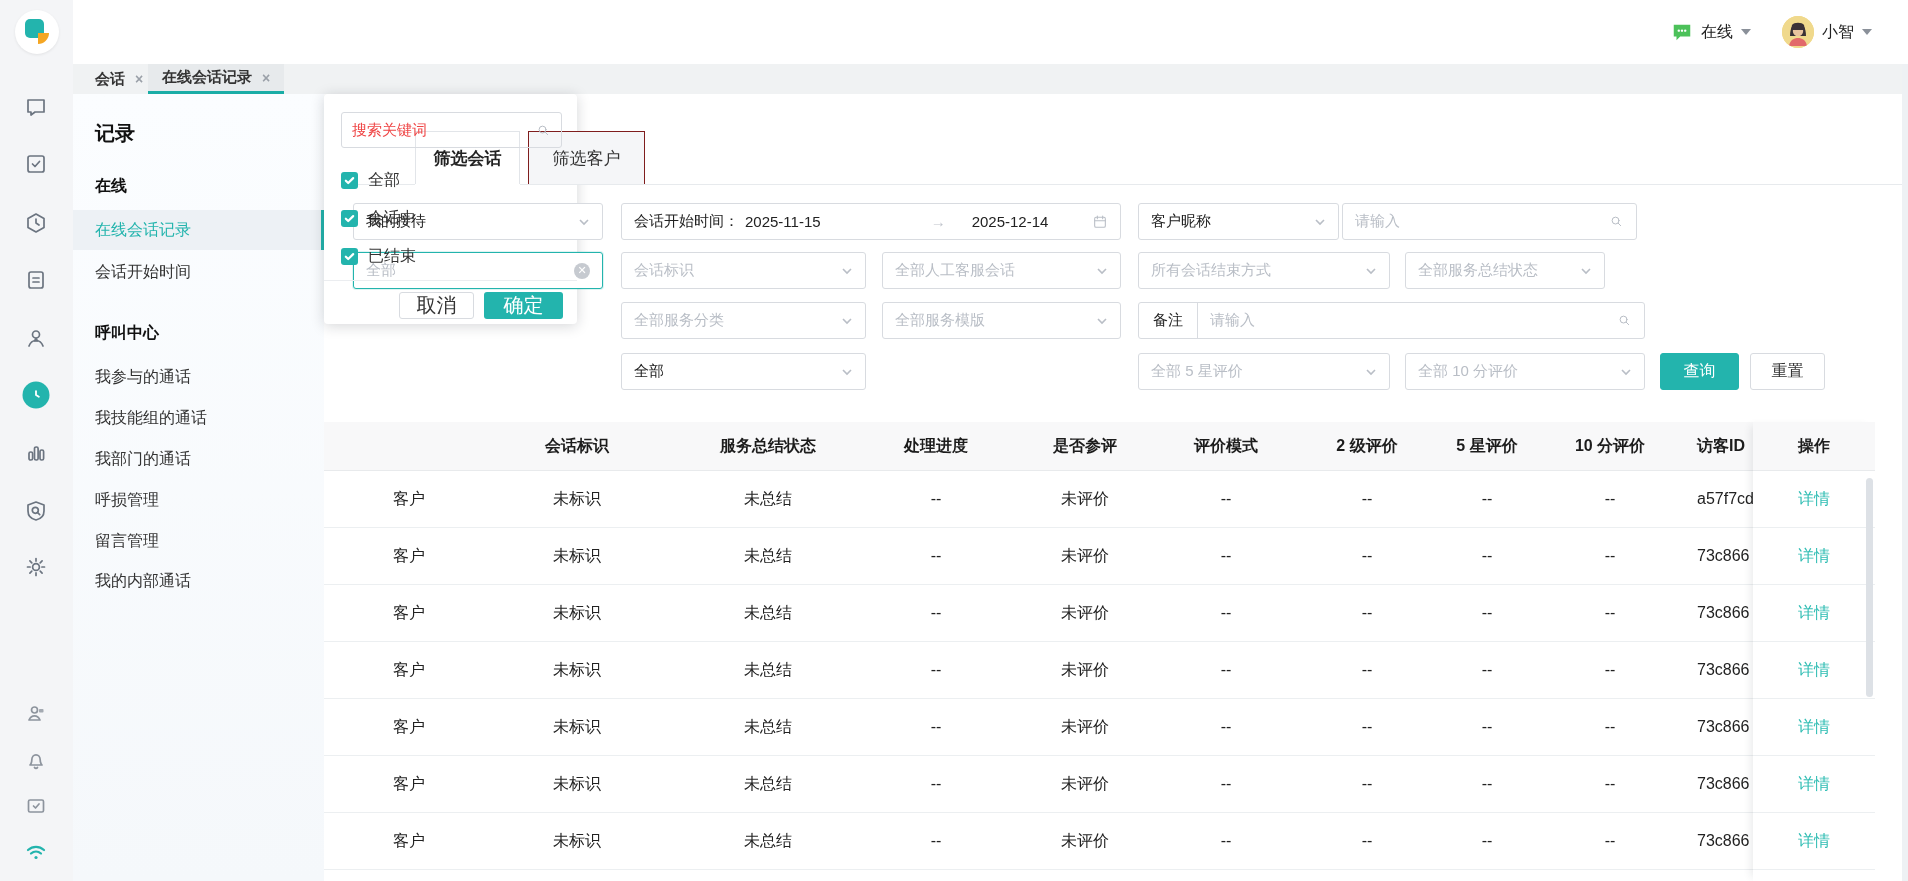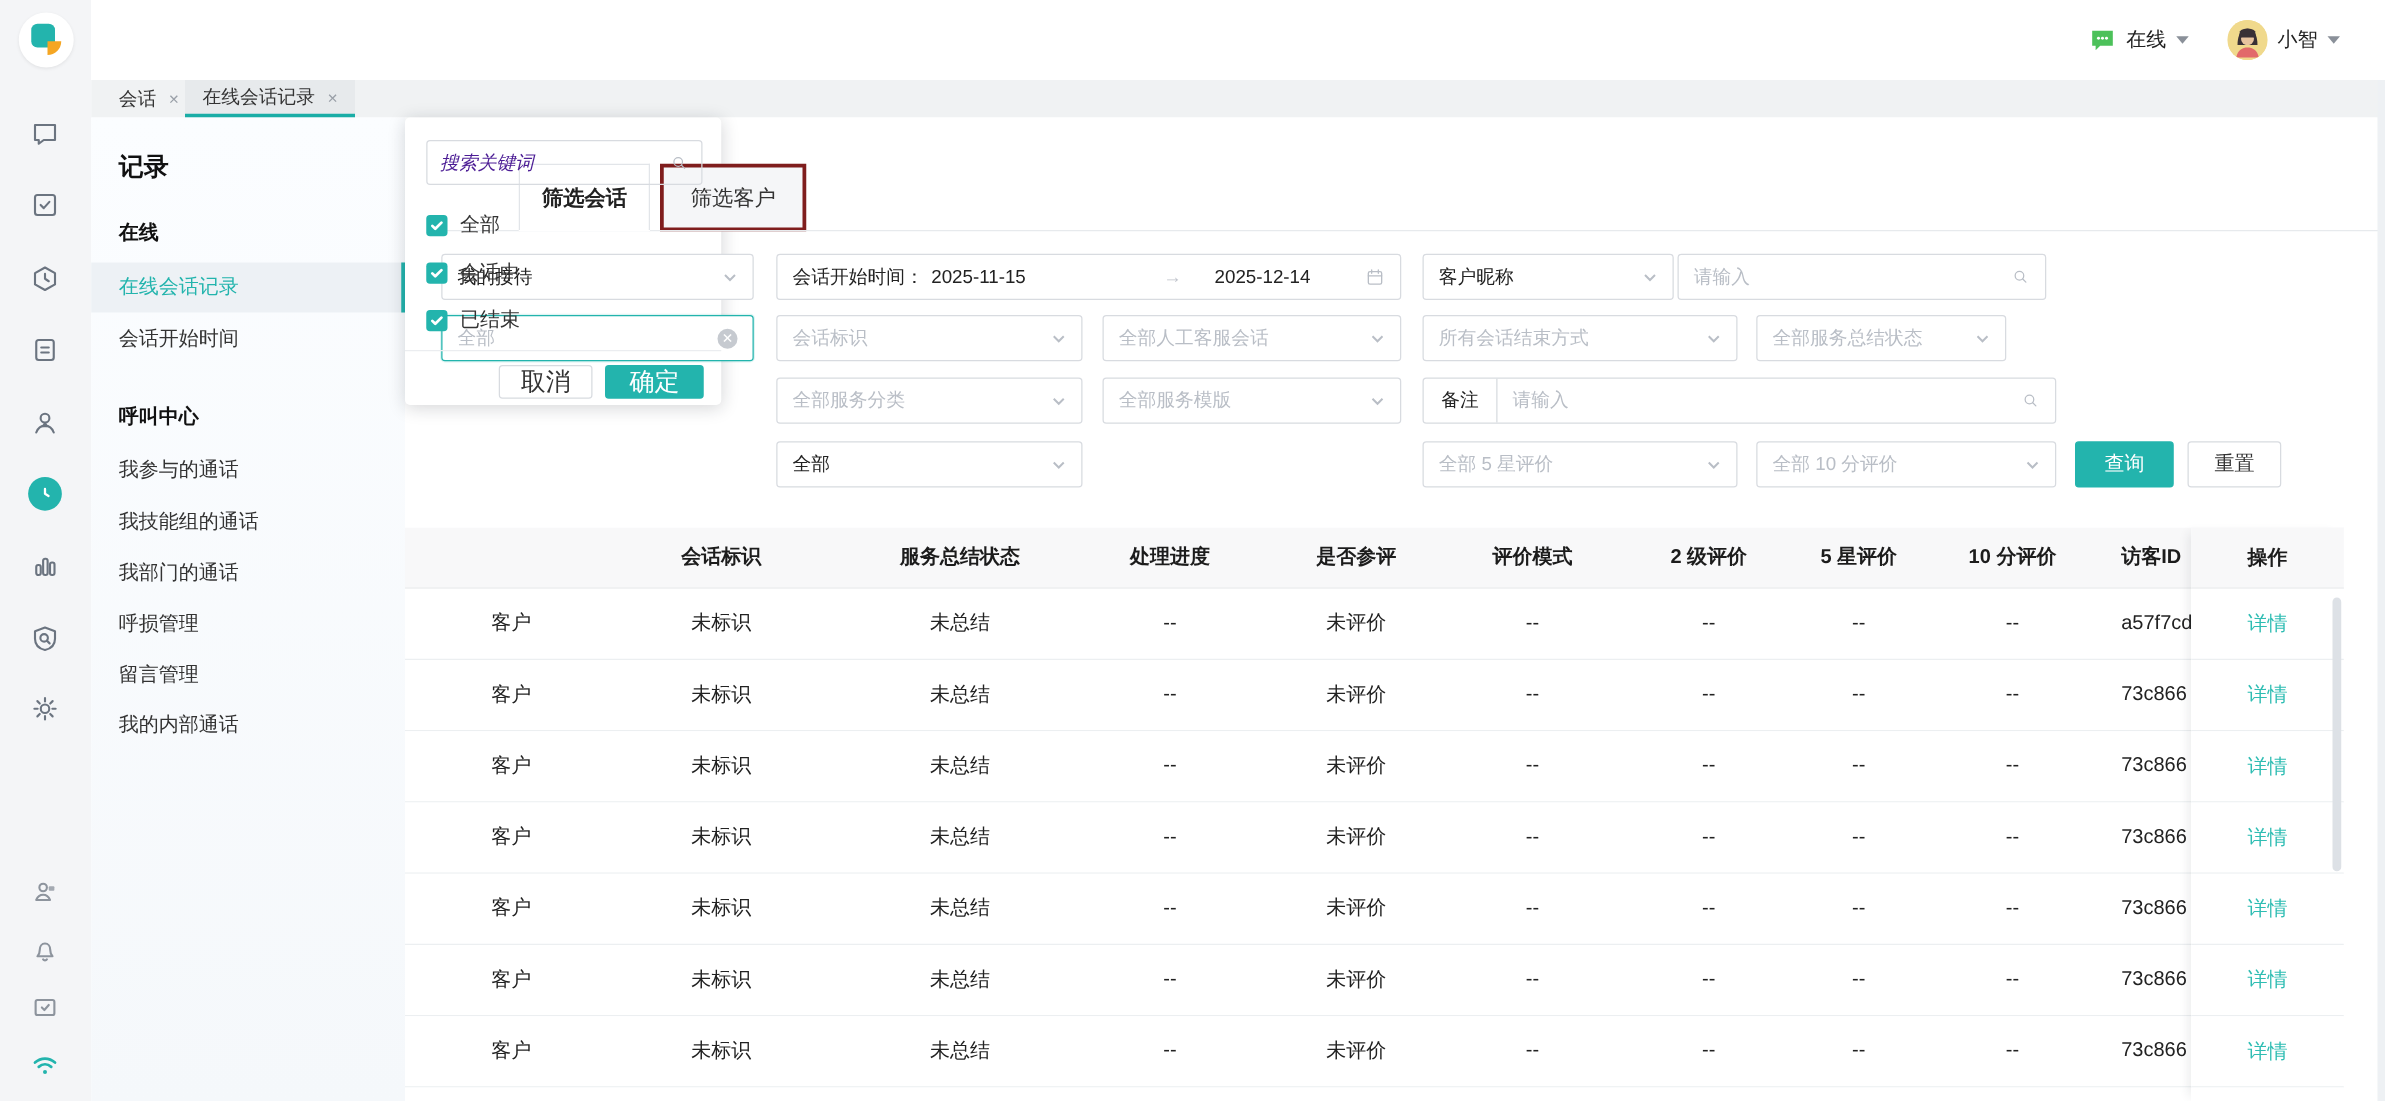--- a/index.html
+++ b/index.html
@@ -11,21 +11,21 @@
   #rail{left:0;top:0;width:73px;height:881px;background:#f4f5f7;}
   #logo{left:15px;top:10px;width:44px;height:44px;border-radius:50%;background:#fff;
         box-shadow:0 1px 3px rgba(0,0,0,.08);}
   .statusline{top:0;height:64px;display:flex;align-items:center;gap:8px;}
   #status-group{left:1671px;}
   #user-group{left:1782px;}
   .caret{width:0;height:0;border-left:5px solid transparent;border-right:5px solid transparent;
          border-top:6px solid #8a9099;}
   #avatar{width:32px;height:32px;border-radius:50%;overflow:hidden;background:#f0d98c;}
   
-  #tabstrip{left:73px;top:64px;width:1835px;height:30px;background:#f0f2f3;}
+  #tabstrip{left:73px;top:64px;width:1835px;height:30px;background:#f0f2f3;font-weight:bold;}
   .toptab{position:absolute;top:0;height:30px;display:flex;align-items:center;gap:10px;
           padding:0 14px;color:#333;font-size:15px;}
   .toptab .x{color:#9aa0a8;font-size:14px;}
   #toptab2{left:75px;background:#e7eaec;border-bottom:3px solid #1aada6;box-sizing:border-box;}
   
   #sidebar{left:73px;top:94px;width:251px;height:787px;
            background:linear-gradient(180deg,#fbfdff 0%,#f5f8fb 100%);}
   #sidebar .title{position:absolute;left:22px;top:26px;font-size:20px;font-weight:bold;color:#111;}
   .side-head{position:absolute;left:22px;font-size:16px;font-weight:bold;color:#111;}
   .side-item{position:absolute;left:0;width:251px;height:40px;line-height:40px;
@@ -38,41 +38,41 @@
   .ricon svg{stroke:#6b7480;fill:none;stroke-width:1.7;stroke-linecap:round;stroke-linejoin:round;}
   .ricon.active-clock{background:#23b4ad;border-radius:50%;width:27px;height:27px;}
   .ricon.active-clock svg{stroke:#fff;}
   .ricon.teal svg{stroke:#23b4ad;}
   
   #panel{left:324px;top:94px;width:1578px;height:787px;background:#fff;}
   #edgestrip{left:1902px;top:64px;width:6px;height:817px;background:#eef1f4;}
   .ftab{position:absolute;top:37px;height:54px;box-sizing:border-box;display:flex;align-items:center;
         justify-content:center;font-size:17px;cursor:pointer;}
   #ftab1{left:91px;width:105px;background:#fff;border:1px solid #e2e5e9;border-bottom:none;color:#222;}
-  #ftab2{left:204px;width:117px;background:#f5f6f8;border:3px solid #7f1d1d;color:#333;}
+  #ftab2{left:204px;width:117px;background:#f5f6f8;border:1px solid #7f1d1d;color:#333;}
   #ftabline{left:29px;top:90px;width:1551px;height:1px;background:#e7eaed;}
   #ftabgap{left:91px;top:90px;width:105px;height:1px;background:#fff;}
   
   .fbox{position:absolute;height:37px;box-sizing:border-box;border:1px solid #d8dbe0;border-radius:3px;
         background:#fff;display:flex;align-items:center;padding:0 12px;font-size:15px;color:#222;cursor:pointer;}
   .fbox .ph{color:#b9bec6;}
   .fbox .chev{margin-left:auto;}
   .fbox.focused{border:1px solid #23b4ad;box-shadow:0 0 0 1px rgba(35,180,173,.15);}
   svg.chev{width:12px;height:12px;stroke:#b9bec6;fill:none;stroke-width:1.6;}
   svg.mini{width:15px;height:15px;stroke:#b9bec6;fill:none;stroke-width:1.6;stroke-linecap:round;}
   .btn{position:absolute;height:37px;box-sizing:border-box;border-radius:3px;font-size:16px;
        display:flex;align-items:center;justify-content:center;cursor:pointer;}
   .btn.primary{background:#23b4ad;color:#fff;border:1px solid #23b4ad;}
   .btn.plain{background:#fff;color:#333;border:1px solid #d8dbe0;}
   
   #popup{left:26px;top:195px;width:253px;height:230px;background:#fff;border-radius:4px;z-index:50;
          box-shadow:0 2px 14px rgba(20,30,40,.18);}
   #popup .psearch{position:absolute;left:17px;top:18px;width:221px;height:36px;box-sizing:border-box;
                   border:1px solid #d8dbe0;border-radius:3px;display:flex;align-items:center;
-                  padding:0 10px;color:#4c1d95;font-size:15px;font-style:italic;}
+                  padding:0 10px;color:#ef4444;font-size:15px;}
   .opt{position:absolute;left:17px;height:22px;display:flex;align-items:center;gap:10px;font-size:16px;color:#333;}
   .cbx{width:17px;height:17px;border-radius:3px;background:#23b4ad;display:flex;align-items:center;justify-content:center;}
   .cbx svg{width:11px;height:11px;stroke:#fff;stroke-width:2.4;fill:none;stroke-linecap:round;stroke-linejoin:round;}
   #popup .pdivider{position:absolute;left:0;top:186px;width:253px;height:1px;background:#ebedf0;}
   #popup .pbtn{position:absolute;top:198px;height:27px;box-sizing:border-box;border-radius:3px;font-size:20px;
                display:flex;align-items:center;justify-content:center;cursor:pointer;}
   #popup .cancel{left:75px;width:75px;border:1px solid #d8dbe0;background:#fff;color:#333;}
   #popup .ok{left:160px;width:79px;background:#23b4ad;color:#fff;}
   
   .clear-circle{width:16px;height:16px;border-radius:50%;background:#c6cad0;color:#fff;font-size:11px;

